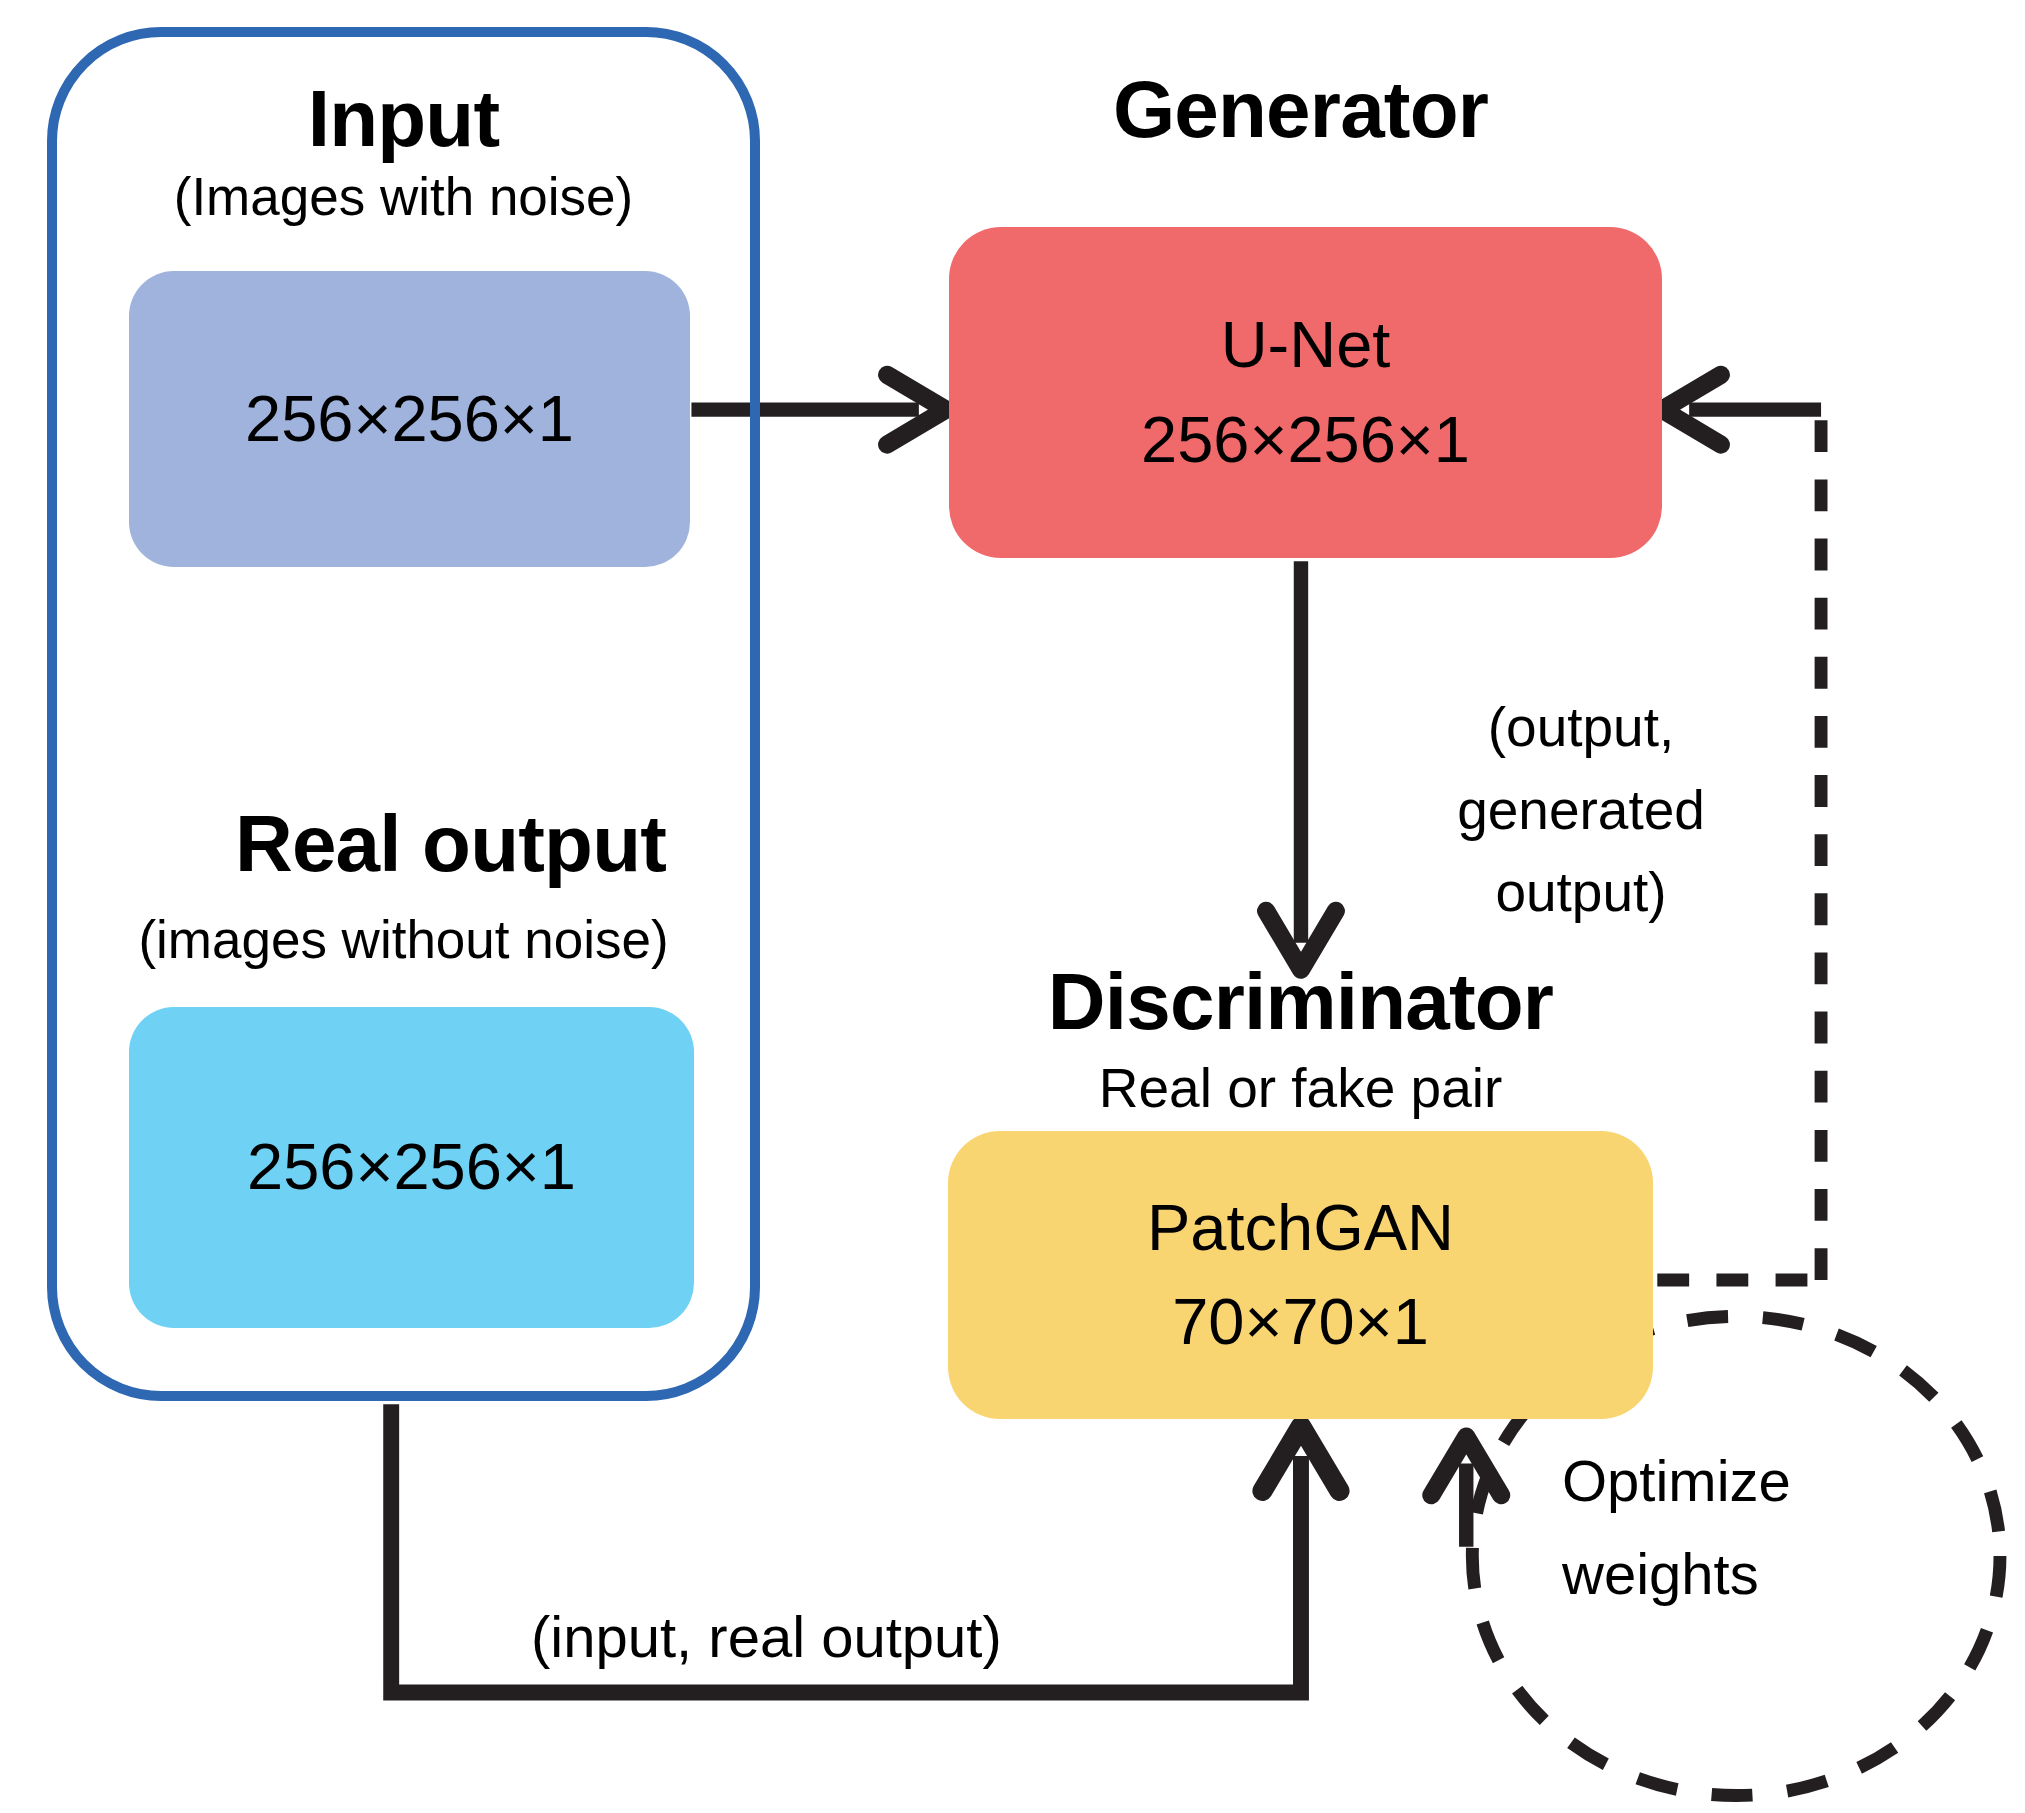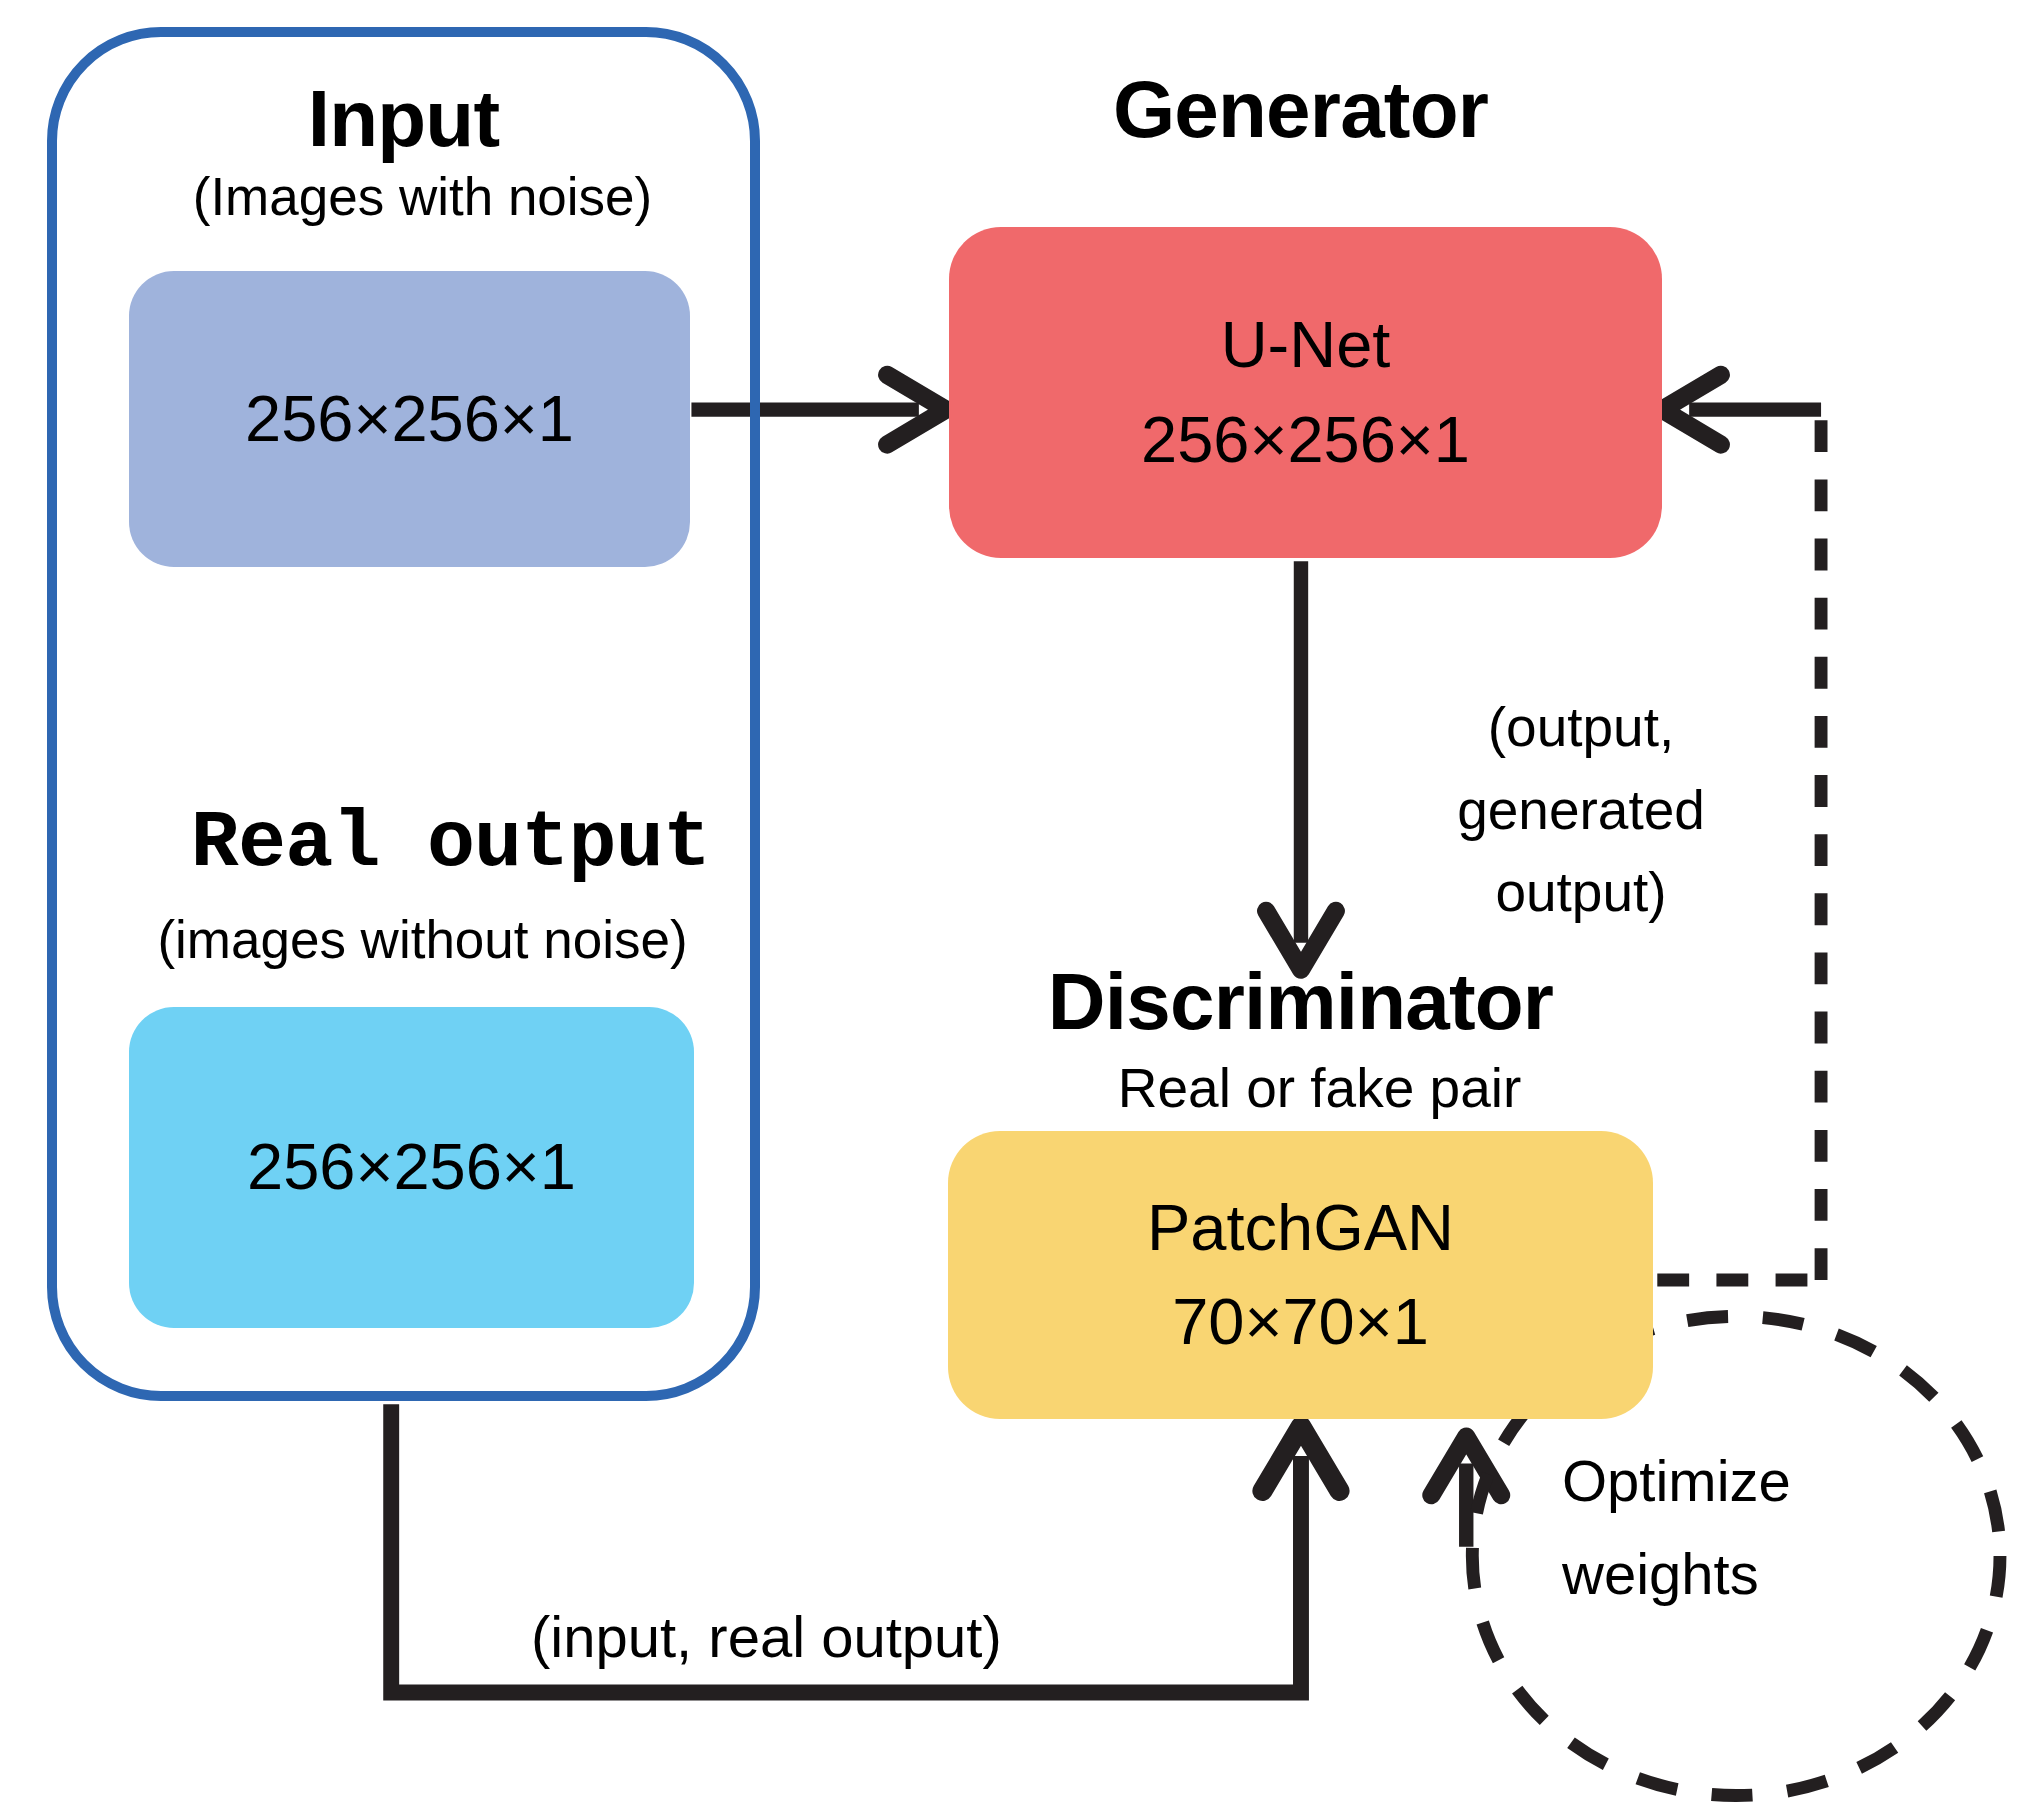--- a/index.html
+++ b/index.html
@@ -16,21 +16,20 @@
     font-weight:bold;
     font-size:80px;
     line-height:1.05;
     text-align:center;
     letter-spacing:-0.8px;
   }
   .section-subtitle{
     font-size:53px;
     line-height:1.1;
     text-align:center;
-    padding-left:19px;
   }
   .node-box{
     display:flex;
     flex-direction:column;
     align-items:center;
     justify-content:center;
     text-align:center;
     font-size:65px;
     line-height:1.45;
     border-radius:45px;
@@ -81,21 +80,21 @@
   </svg>
 
   <div class="abs container-outline" style="left:47px;top:27px;width:713px;height:1374px;"></div>
 
   <div class="abs section-title" style="left:47px;top:77px;width:713px;">Input</div>
   <div class="abs section-subtitle" style="left:47px;top:168px;width:713px;">(Images with noise)</div>
   <div class="abs node-box" style="left:129px;top:271px;width:561px;height:296px;background:#9fb3dc;">
     <span>256×256×1</span>
   </div>
 
-  <div class="abs section-title" style="left:47px;top:802px;width:807px;font-family:Liberation Mono, monospace;">Real output</div>
+  <div class="abs section-title" style="left:47px;top:802px;width:807px;">Real output</div>
   <div class="abs section-subtitle" style="left:47px;top:911px;width:713px;">(images without noise)</div>
   <div class="abs node-box" style="left:129px;top:1007px;width:565px;height:321px;background:#6fd1f4;">
     <span>256×256×1</span>
   </div>
 
   <div class="abs section-title" style="left:948px;top:68px;width:705px;">Generator</div>
   <div class="abs node-box" style="left:949px;top:227px;width:713px;height:331px;background:#f0696b;border-radius:52px;">
     <span>U-Net</span>
     <span>256×256×1</span>
   </div>

